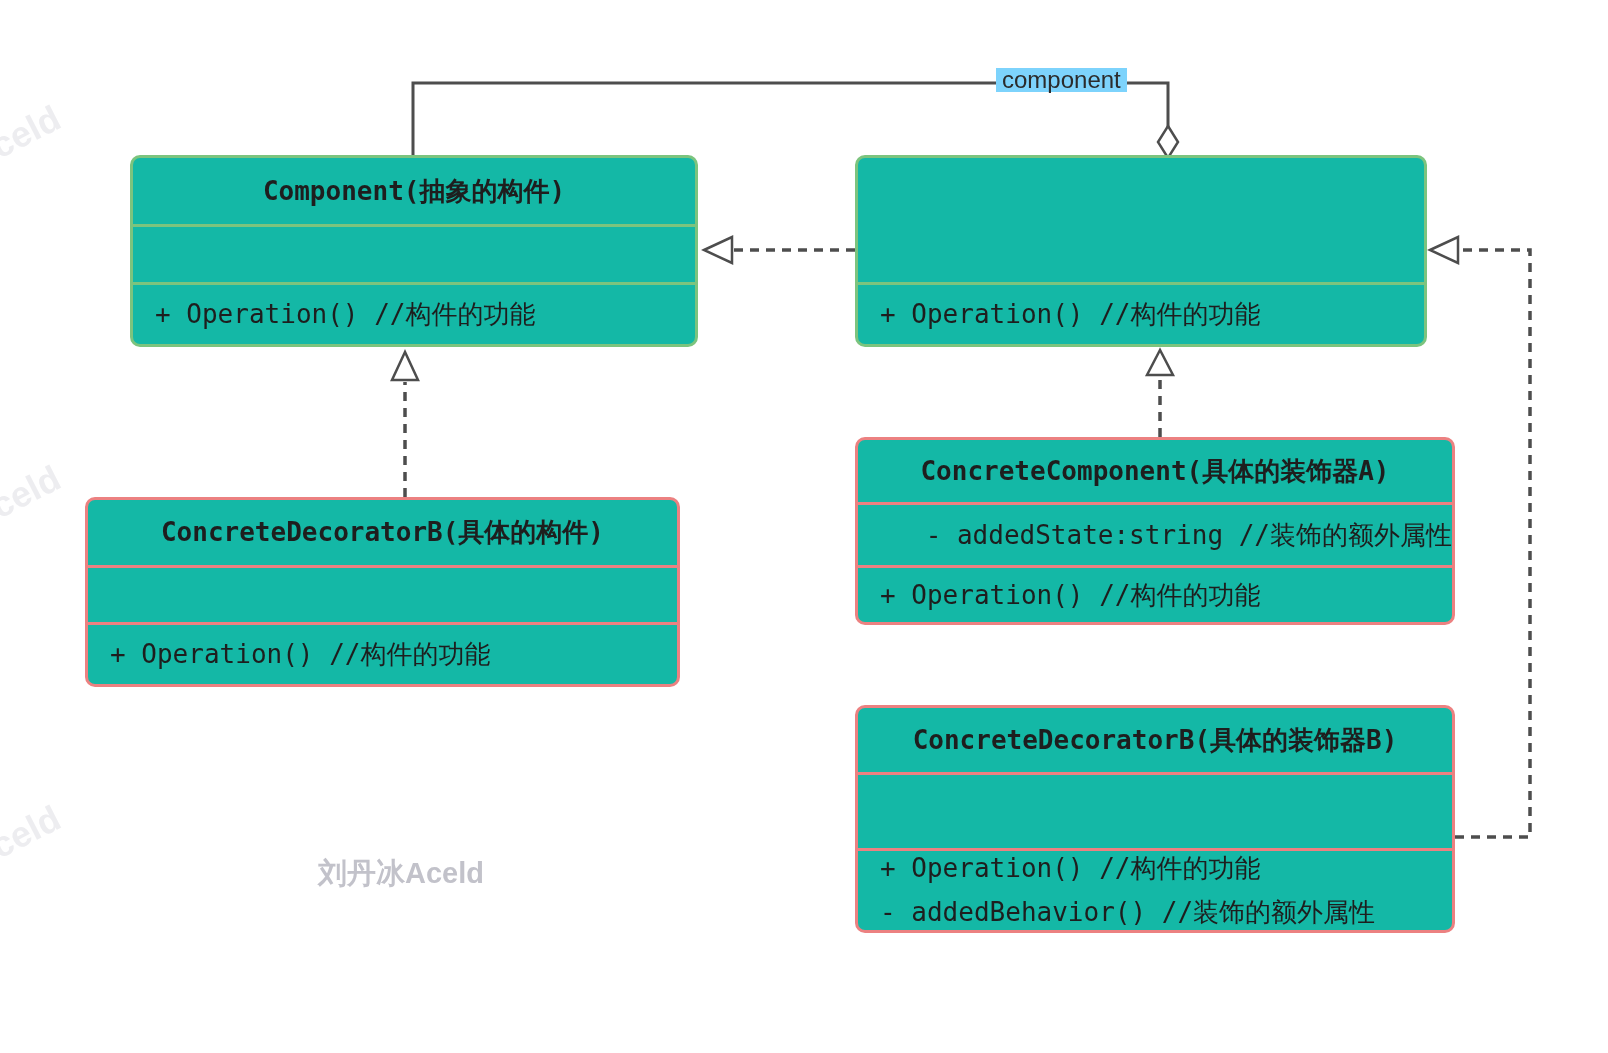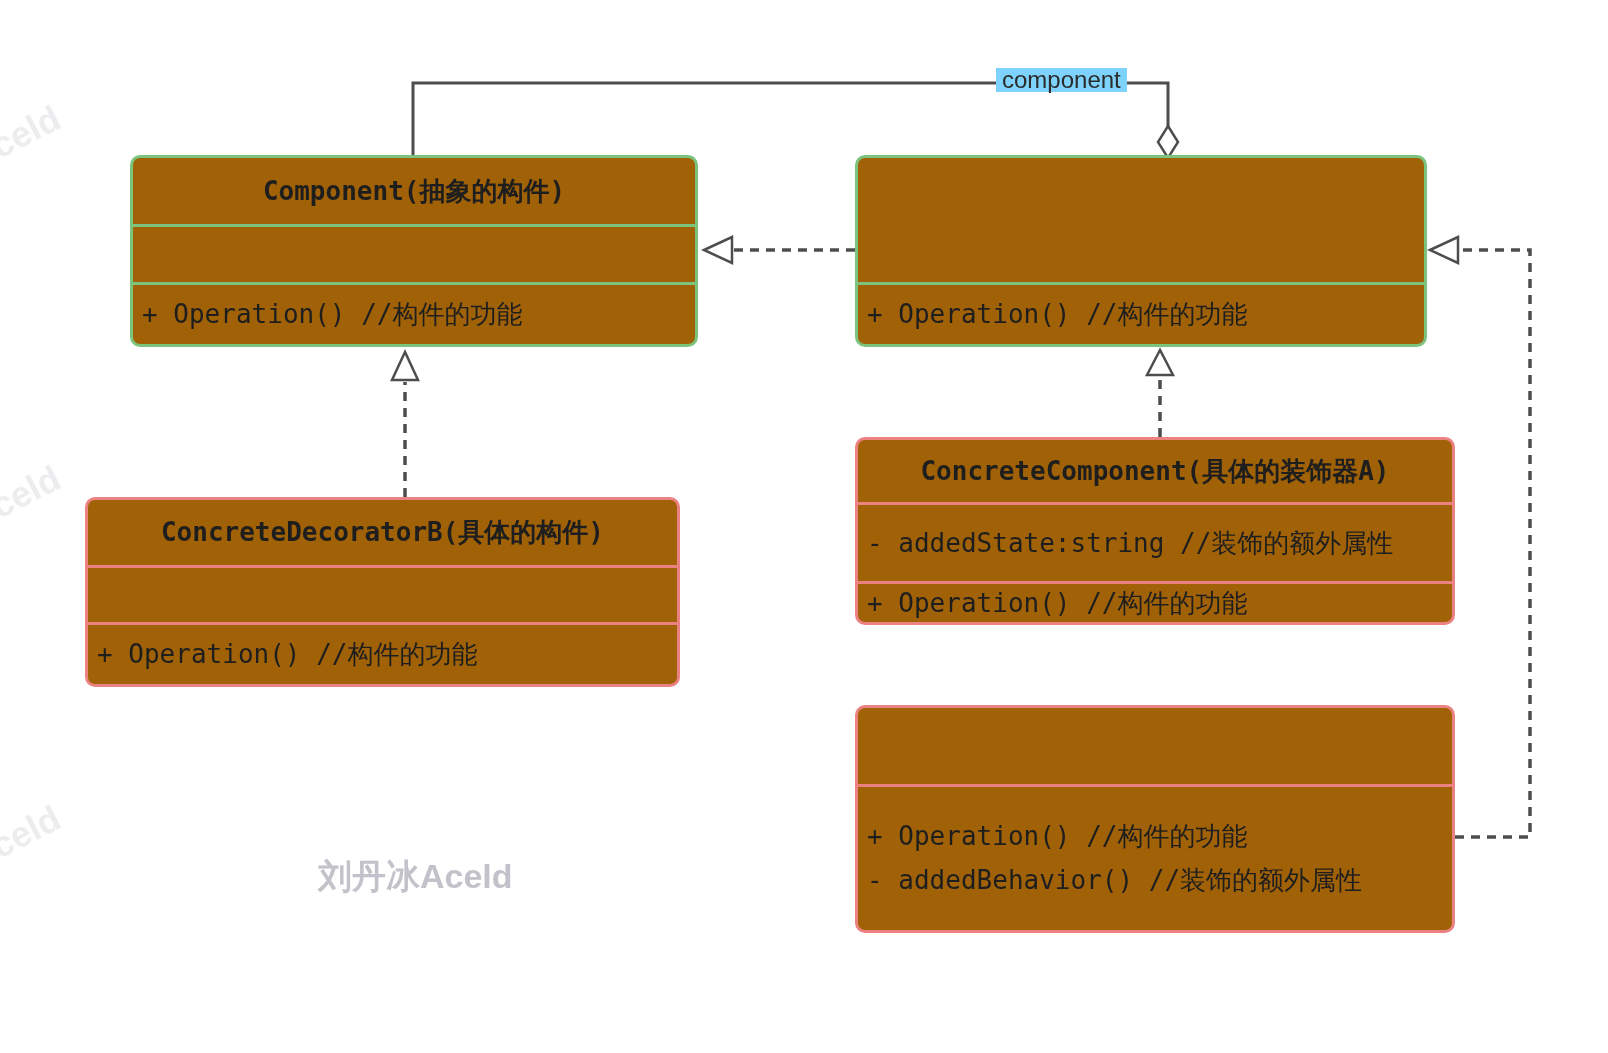--- a/index.html
+++ b/index.html
@@ -15,48 +15,48 @@
     position:relative;width:1608px;height:1053px;background:#ffffff;
     overflow:hidden;font-family:"DejaVu Sans Mono","Liberation Mono",monospace;
     color:var(--text);
   }
   #wires{position:absolute;left:0;top:0;width:1608px;height:1053px;}
   #wires .solid{stroke:var(--line);stroke-width:3;fill:none;}
   #wires .dashed{stroke:var(--line);stroke-width:3.5;fill:none;stroke-dasharray:9 7;}
   #wires .head{fill:#ffffff;stroke:var(--line);stroke-width:2.5;}
 
   .uml-box{
-    position:absolute;background:#a16207;border:3px solid;border-radius:10px;
+    position:absolute;background:#14b8a6;border:3px solid;border-radius:10px;
     display:flex;flex-direction:column;box-sizing:border-box;
   }
   .uml-box.abstract{border-color:var(--abstract-border);}
   .uml-box.concrete{border-color:var(--concrete-border);}
   .sec{box-sizing:border-box;}
   .sec + .sec{border-top:3px solid;}
   .abstract .sec + .sec{border-top-color:var(--abstract-border);}
   .concrete .sec + .sec{border-top-color:var(--concrete-border);}
   .uml-title{
     display:flex;align-items:center;justify-content:center;
     font-weight:bold;font-size:26px;letter-spacing:0px;
   }
   .uml-members{
     display:flex;flex-direction:column;justify-content:center;
-    font-size:26px;padding-left:9px;gap:9px;
+    font-size:26px;padding-left:22px;gap:9px;
   }
   .member-line{white-space:nowrap;}
 
   .assoc-label{
     position:absolute;background:#7dd3fc;padding:0 6px;
     font-family:"Liberation Sans","DejaVu Sans",sans-serif;
     font-size:24px;color:#2b2b2b;line-height:1;
   }
   .watermark-main{
     position:absolute;left:318px;top:854px;
     font-family:"Liberation Sans","DejaVu Sans",sans-serif;
-    font-size:34px;font-weight:bold;color:var(--watermark);
+    font-size:29px;font-weight:bold;color:var(--watermark);
   }
   .watermark-faint{
     position:absolute;left:-36px;width:120px;
     font-family:"Liberation Sans","DejaVu Sans",sans-serif;
     font-size:36px;font-weight:bold;color:var(--watermark-faint);
     transform:rotate(-27deg);
   }
 </style>
 </head>
 <body>
@@ -101,29 +101,30 @@
   <div class="uml-box concrete" style="left:85px;top:497px;width:595px;height:190px;">
     <div class="sec uml-title" style="height:65px;">ConcreteDecoratorB(具体的构件)</div>
     <div class="sec" style="flex:1;"></div>
     <div class="sec uml-members" style="height:62px;">
       <div class="member-line">+ Operation() //构件的功能</div>
     </div>
   </div>
 
   <div class="uml-box concrete" style="left:855px;top:437px;width:600px;height:188px;">
     <div class="sec uml-title" style="height:62px;">ConcreteComponent(具体的装饰器A)</div>
-    <div class="sec uml-members" style="height:79px;">
+    <div class="sec uml-members" style="height:63px;align-items:flex-end;">
       <div class="member-line">- addedState:string //装饰的额外属性</div>
     </div>
     <div class="sec uml-members" style="flex:1;">
       <div class="member-line">+ Operation() //构件的功能</div>
     </div>
   </div>
 
   <div class="uml-box concrete" style="left:855px;top:705px;width:600px;height:228px;">
+    <div class="sec uml-title" style="height:64px;">ConcreteDecoratorB(具体的装饰器B)</div>
     <div class="sec" style="height:76px;"></div>
     <div class="sec uml-members" style="flex:1;">
       <div class="member-line">+ Operation() //构件的功能</div>
       <div class="member-line">- addedBehavior() //装饰的额外属性</div>
     </div>
   </div>
 
   <div class="watermark-main">刘丹冰Aceld</div>
   <div class="watermark-faint" style="top:112px;">Aceld</div>
   <div class="watermark-faint" style="top:472px;">Aceld</div>

